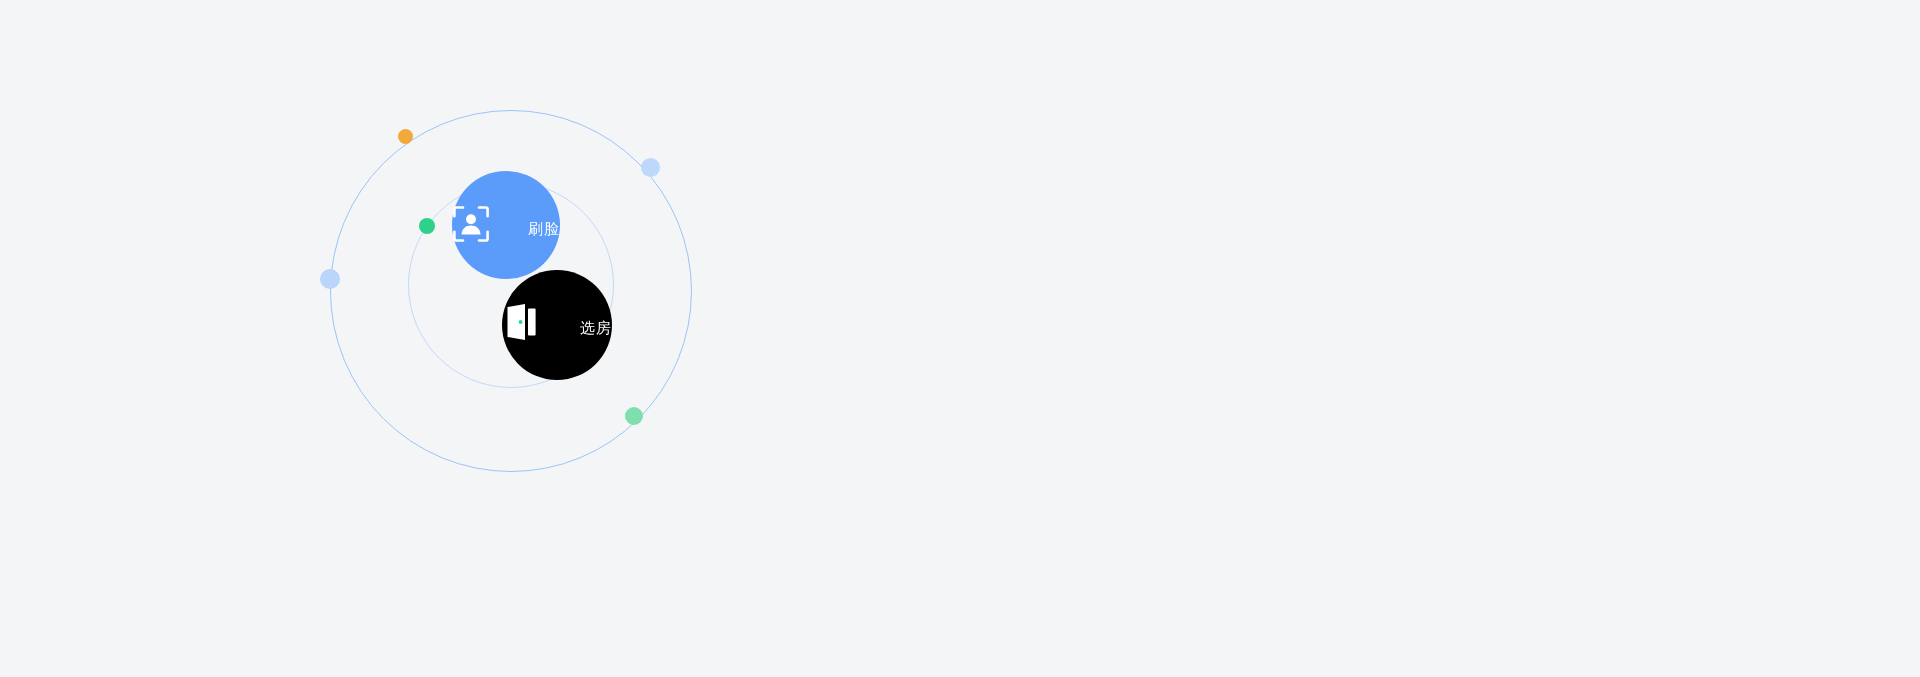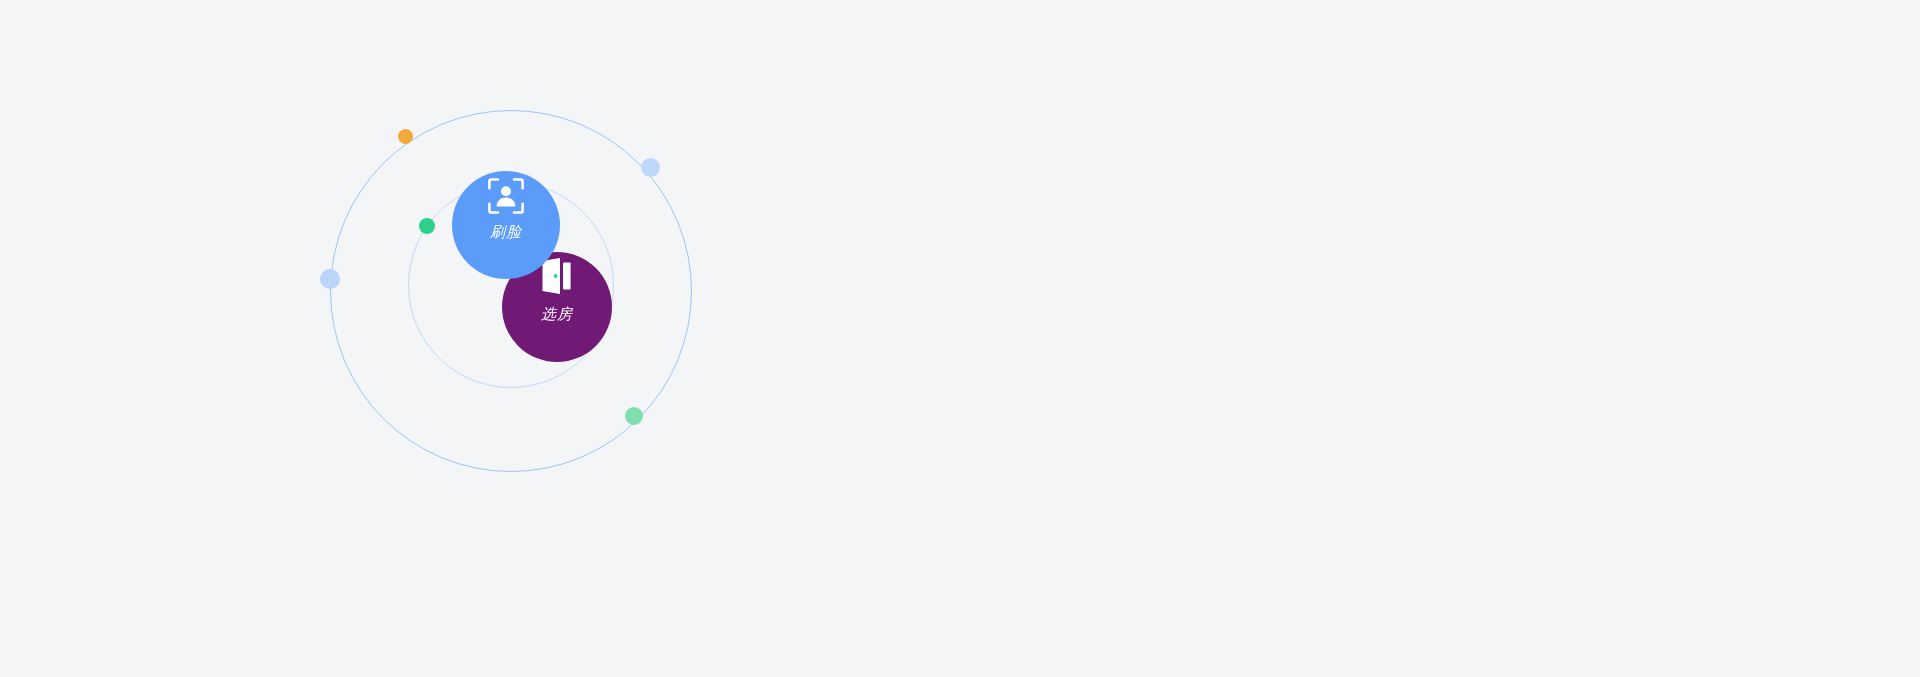--- a/index.html
+++ b/index.html
@@ -96,26 +96,25 @@
     left: 295px;
     top: 297px;
     background: #7fdfae;
   }
 
   
   .bubble {
     position: absolute;
     border-radius: 50%;
     display: flex;
-    flex-direction: column;
+    flex-direction: row;
     align-items: center;
-    justify-content: flex-start;
+    justify-content: space-between;
     color: #ffffff;
     box-sizing: border-box;
-    font-style: italic;
   }
 
   .bubble .bubble-icon {
     display: block;
     line-height: 0;
   }
 
   .bubble .bubble-label {
     font-size: 15px;
     line-height: 1;
@@ -132,24 +131,24 @@
     height: 108px;
     background: #5b9cfa;
     z-index: 2;
     padding-top: 6px;
   }
   .bubble-face .bubble-icon { margin-bottom: 9px; }
 
   
   .bubble-room {
     left: 172px;
-    top: 142px;
+    top: 160px;
     width: 110px;
     height: 110px;
-    background: #701a75;
+    background: #000000;
     z-index: 1;
     padding-top: 4px;
   }
   .bubble-room .bubble-icon { margin-bottom: 10px; }
 
   
   .bubble-card {
     left: 77px;
     top: 145px;
     width: 125px;

